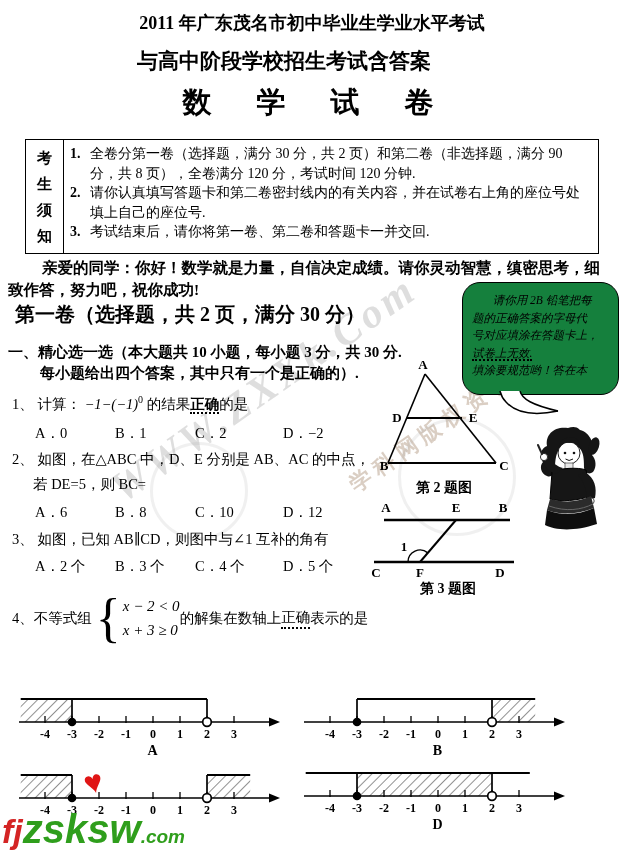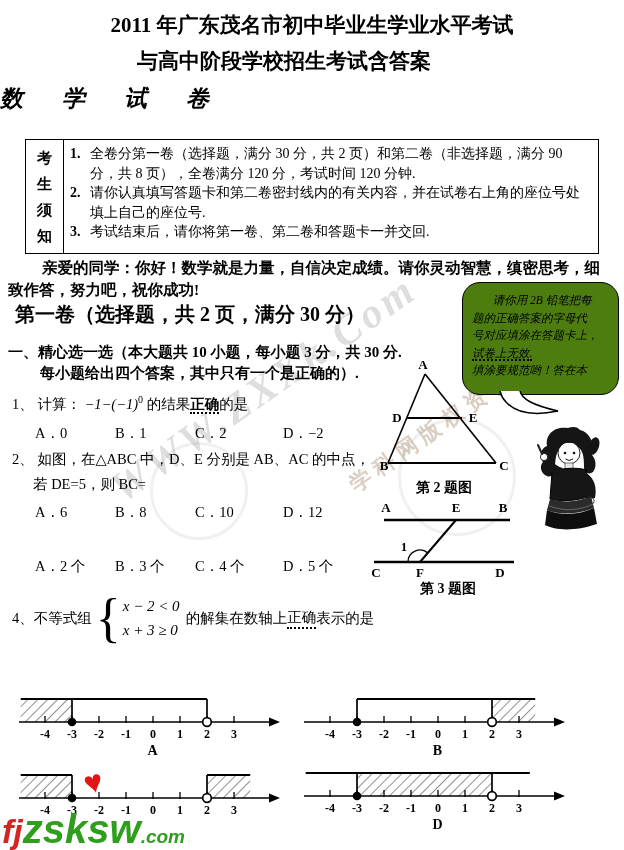--- a/index.html
+++ b/index.html
@@ -6,56 +6,56 @@
   .page{position:relative;width:624px;height:850px;background:#fff;margin:0 auto;
         font-family:"Liberation Serif","DejaVu Serif",serif;color:#000;overflow:hidden;}
   .abs{position:absolute;}
   
   .wm-big{left:115px;top:468px;width:430px;transform:rotate(-35deg);transform-origin:left center;
           font:700 italic 42px "Liberation Serif",serif;color:rgba(172,172,172,.40);letter-spacing:4px;z-index:1;}
   .wm-cn{left:352px;top:472px;width:340px;transform:rotate(-35deg);transform-origin:left center;
          font:700 22px "Liberation Serif",serif;color:rgba(178,152,130,.48);letter-spacing:6px;z-index:1;}
   .stamp{border:3px solid rgba(160,160,160,.16);border-radius:50%;z-index:1;}
   
-  .title1{left:0;top:11px;width:624px;text-align:center;font-size:21px;font-weight:700;z-index:2;}
+  .title1{left:0;top:11px;width:624px;text-align:center;font-size:18px;font-weight:700;z-index:2;}
   .title2{left:0;top:47px;width:568px;text-align:center;font-size:21px;font-weight:700;z-index:2;}
-  .subject{left:0;top:83px;width:624px;font-size:23px;font-weight:700;letter-spacing:8px;z-index:2;font-style:italic;}
+  .subject{left:0;top:83px;width:624px;text-align:center;font-size:29px;font-weight:700;letter-spacing:8px;z-index:2;}
   
   .notice{left:25px;top:139px;width:572px;height:113px;border:1.6px solid #000;display:flex;z-index:2;}
   .notice-side{width:37px;border-right:1.4px solid #000;display:flex;flex-direction:column;
                align-items:center;justify-content:center;font-size:15px;font-weight:700;line-height:26px;}
   .notice-body{flex:1;padding:4px 6px 0 6px;font-size:14px;line-height:19.5px;}
   .notice-item{display:flex;}
   .notice-num{width:20px;font-weight:700;flex:none;}
   
   .greeting{left:8px;top:257px;width:606px;font-size:15.5px;font-weight:700;line-height:21.5px;text-indent:2.2em;z-index:2;}
   .part-title{left:15px;top:301px;width:470px;font-size:20px;font-weight:700;z-index:2;}
   
-  .bubble{left:462px;top:282px;width:157px;height:113px;background:#4d7c0f;border:1.6px solid #000;
+  .bubble{left:462px;top:282px;width:157px;height:113px;background:#15803d;border:1.6px solid #000;
           border-radius:18px;padding:9px 9px 0 9px;box-sizing:border-box;
           font:italic 11.5px "Liberation Serif",serif;line-height:17.5px;z-index:3;}
   .bubble-line1{text-indent:1.8em;}
   .emph{border-bottom:2px dotted #000;padding-bottom:0px;}
   .tail{left:492px;top:391px;z-index:3;}
   .girl{left:521px;top:422px;z-index:3;}
   
   .sec1{left:8px;top:343px;width:420px;font-size:15px;font-weight:700;z-index:2;}
   .sec2{left:40px;top:364px;width:400px;font-size:15px;font-weight:700;z-index:2;}
   .qline{font-size:14.5px;z-index:2;}
   .qnum{display:inline-block;}
   sup{font-size:10px;}
   .opts{display:flex;font-size:14.5px;z-index:2;}
   .opts span{display:inline-block;}
   .opts span:nth-child(1){width:80px;}
   .opts span:nth-child(2){width:80px;}
   .opts span:nth-child(3){width:88px;}
   
   .q4{left:12px;top:592px;display:flex;align-items:center;font-size:14.5px;z-index:2;}
   .brace{font-size:52px;font-weight:400;line-height:52px;margin:0 2px 0 4px;transform:scaleY(1.05);}
-  .ineqs{display:flex;flex-direction:column;font-style:italic;font-size:15px;line-height:24px;margin-right:6px;}
+  .ineqs{display:flex;flex-direction:column;font-style:italic;font-size:15px;line-height:24px;}
   
   .fig{z-index:2;}
   .fig text{font:700 13px "Liberation Serif",serif;}
   .fig .cap{font:700 14px "Liberation Serif",serif;}
   .nl{position:absolute;z-index:2;}
   .nl-num{font:700 12px "Liberation Serif",serif;}
   .nl-label{font:700 14px "Liberation Serif",serif;letter-spacing:1px;}
   
   .logo{left:2px;top:788px;z-index:5;line-height:1;}
   .logo-row{display:flex;align-items:baseline;}
@@ -175,20 +175,24 @@
     <line x1="10" y1="105" x2="118" y2="105" stroke="#000" stroke-width="1.8"></line>
     <line x1="29" y1="60" x2="84" y2="60" stroke="#000" stroke-width="1.8"></line>
     <text x="45" y="11" text-anchor="middle">A</text>
     <text x="6" y="112" text-anchor="middle">B</text>
     <text x="126" y="112" text-anchor="middle">C</text>
     <text x="19" y="64" text-anchor="middle">D</text>
     <text x="95" y="64" text-anchor="middle">E</text>
     <text x="66" y="134" text-anchor="middle" class="cap">第 2 题图</text>
   </svg>
 
+  <div class="abs qline" style="left:12px;top:530px;width:360px;">
+    <span class="qnum">3、</span>
+    <span>如图，已知 AB∥CD，则图中与∠1 互补的角有</span>
+  </div>
   <div class="abs opts" style="left:35px;top:557px;">
     <span>A．2 个</span>
     <span>B．3 个</span>
     <span>C．4 个</span>
     <span>D．5 个</span>
   </div>
 
   <svg class="abs fig" style="left:368px;top:498px;" width="178" height="100">
     <line x1="16" y1="22" x2="142" y2="22" stroke="#000" stroke-width="2.6"></line>
     <line x1="6" y1="64" x2="146" y2="64" stroke="#000" stroke-width="2.6"></line>

